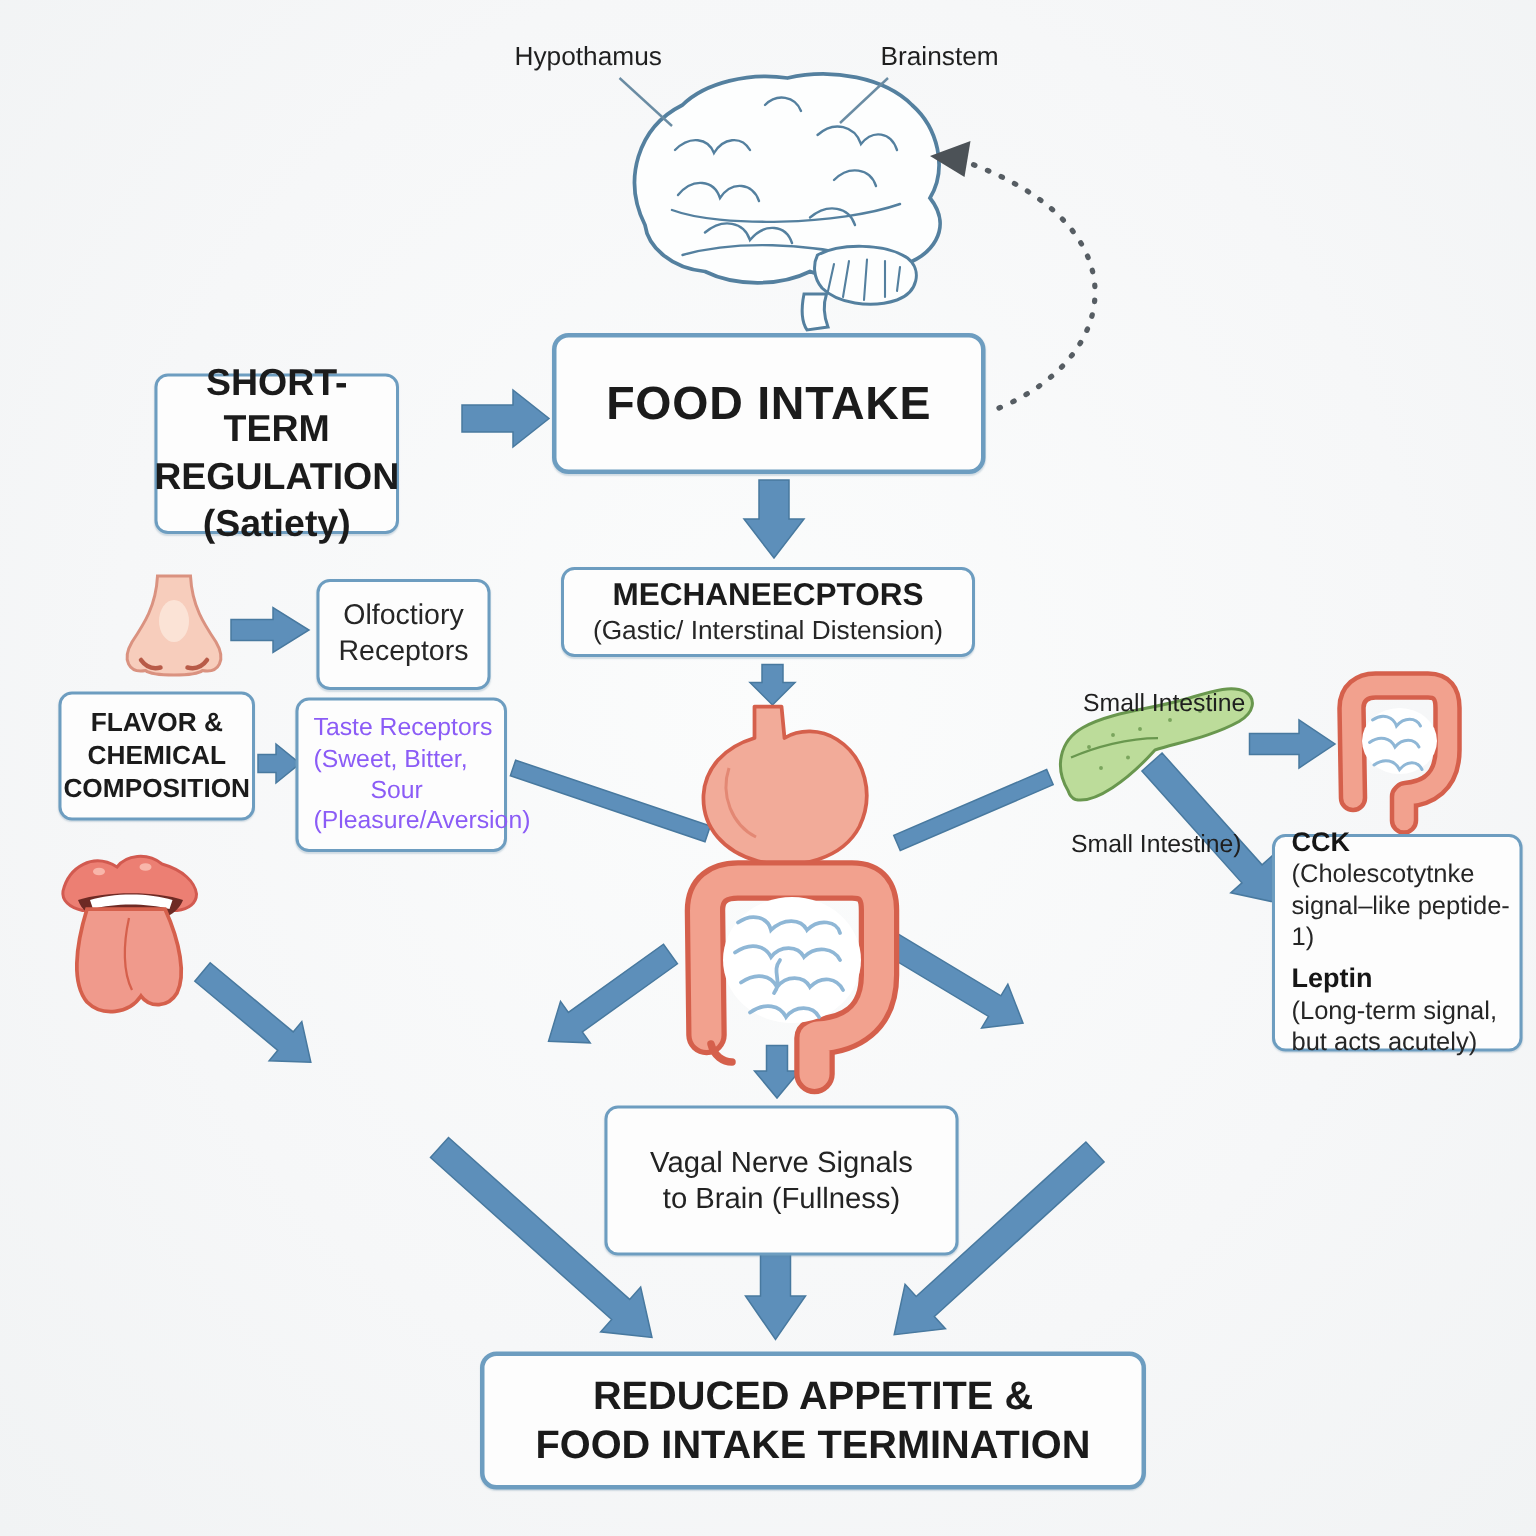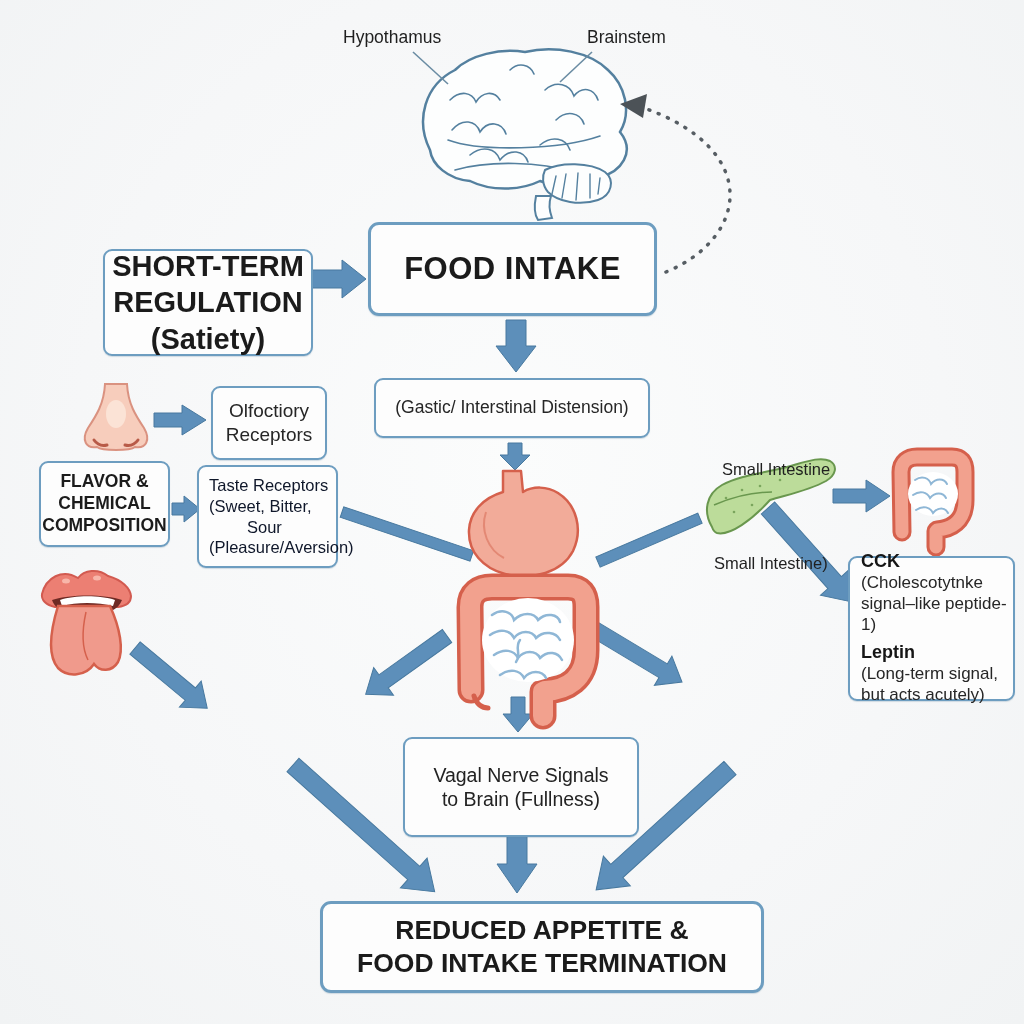--- a/index.html
+++ b/index.html
@@ -10,29 +10,29 @@
   }
   svg.art{position:absolute;left:0;top:0;}
   .node{
     position:absolute;box-sizing:border-box;background:#fdfdfd;
     border:2.5px solid #6d9dc0;border-radius:9px;
     display:flex;flex-direction:column;align-items:center;justify-content:center;
     text-align:center;line-height:1.25;box-shadow:0 1px 1px rgba(90,130,160,.25);
   }
   .lbl{position:absolute;white-space:nowrap;color:#1f1f1f;}
   
-  #box-short-term{left:103px;top:249px;width:210px;height:107px;font-size:29px;font-weight:800;}
+  #box-short-term{left:103px;top:249px;width:163px;height:107px;font-size:25px;font-weight:800;}
   #box-food-intake{left:368px;top:222px;width:289px;height:94px;font-size:31px;font-weight:800;border-width:3px;border-radius:11px;letter-spacing:.5px;}
   #box-mech{left:374px;top:378px;width:276px;height:60px;}
   #box-mech .t1{font-size:21px;font-weight:800;}
   #box-mech .t2{font-size:17.5px;color:#262626;}
   #box-hormones{left:772px;top:390px;width:137px;height:42px;font-size:20px;font-weight:800;}
   #box-olfactory{left:211px;top:386px;width:116px;height:74px;font-size:19px;color:#262626;}
   #box-flavor{left:39px;top:461px;width:131px;height:86px;font-size:17.5px;font-weight:800;}
-  #box-taste{left:197px;top:465px;width:141px;height:103px;font-size:16.5px;color:#0f172a;align-items:flex-start;text-align:left;padding:8px 6px 8px 10px;}
+  #box-taste{left:197px;top:465px;width:141px;height:103px;font-size:16.5px;color:#8b5cf6;align-items:flex-start;text-align:left;padding:8px 6px 8px 10px;}
   #box-taste .indent{padding-left:38px;}
   #box-sensory{left:211px;top:664px;width:149px;height:86px;font-size:17.5px;color:#232323;align-items:flex-start;text-align:left;padding-left:14px;}
   #box-sensory .gap{margin-top:16px;}
   #box-vagal{left:403px;top:737px;width:236px;height:100px;font-size:19.5px;color:#232323;}
   #box-cck{left:848px;top:556px;width:167px;height:145px;font-size:17px;color:#262626;align-items:flex-start;text-align:left;padding:10px 6px 10px 11px;line-height:1.22;}
   #box-cck .name{font-weight:800;font-size:18px;color:#161616;}
   #box-cck .leptin-row{margin-top:7px;}
   #box-glp1{left:688px;top:634px;width:143px;height:129px;font-size:17px;color:#262626;align-items:flex-start;text-align:left;padding:12px 4px 10px 11px;justify-content:space-between;}
   #box-glp1 .adipose-row{display:flex;align-items:center;gap:7px;font-size:16px;}
   #box-glp1 .name{font-weight:800;font-size:18px;color:#161616;}
@@ -184,20 +184,21 @@
     <div>SHORT-TERM</div>
     <div>REGULATION</div>
     <div>(Satiety)</div>
   </div>
 
   <div class="node" id="box-food-intake">
     <div>FOOD INTAKE</div>
   </div>
 
   <div class="node" id="box-mech">
+    <div class="t1">MECHANEECPTORS</div>
     <div class="t2">(Gastic/ Interstinal Distension)</div>
   </div>
 
 
   <div class="node" id="box-olfactory">
     <div>Olfoctiory</div>
     <div>Receptors</div>
   </div>
 
   <div class="node" id="box-flavor">

